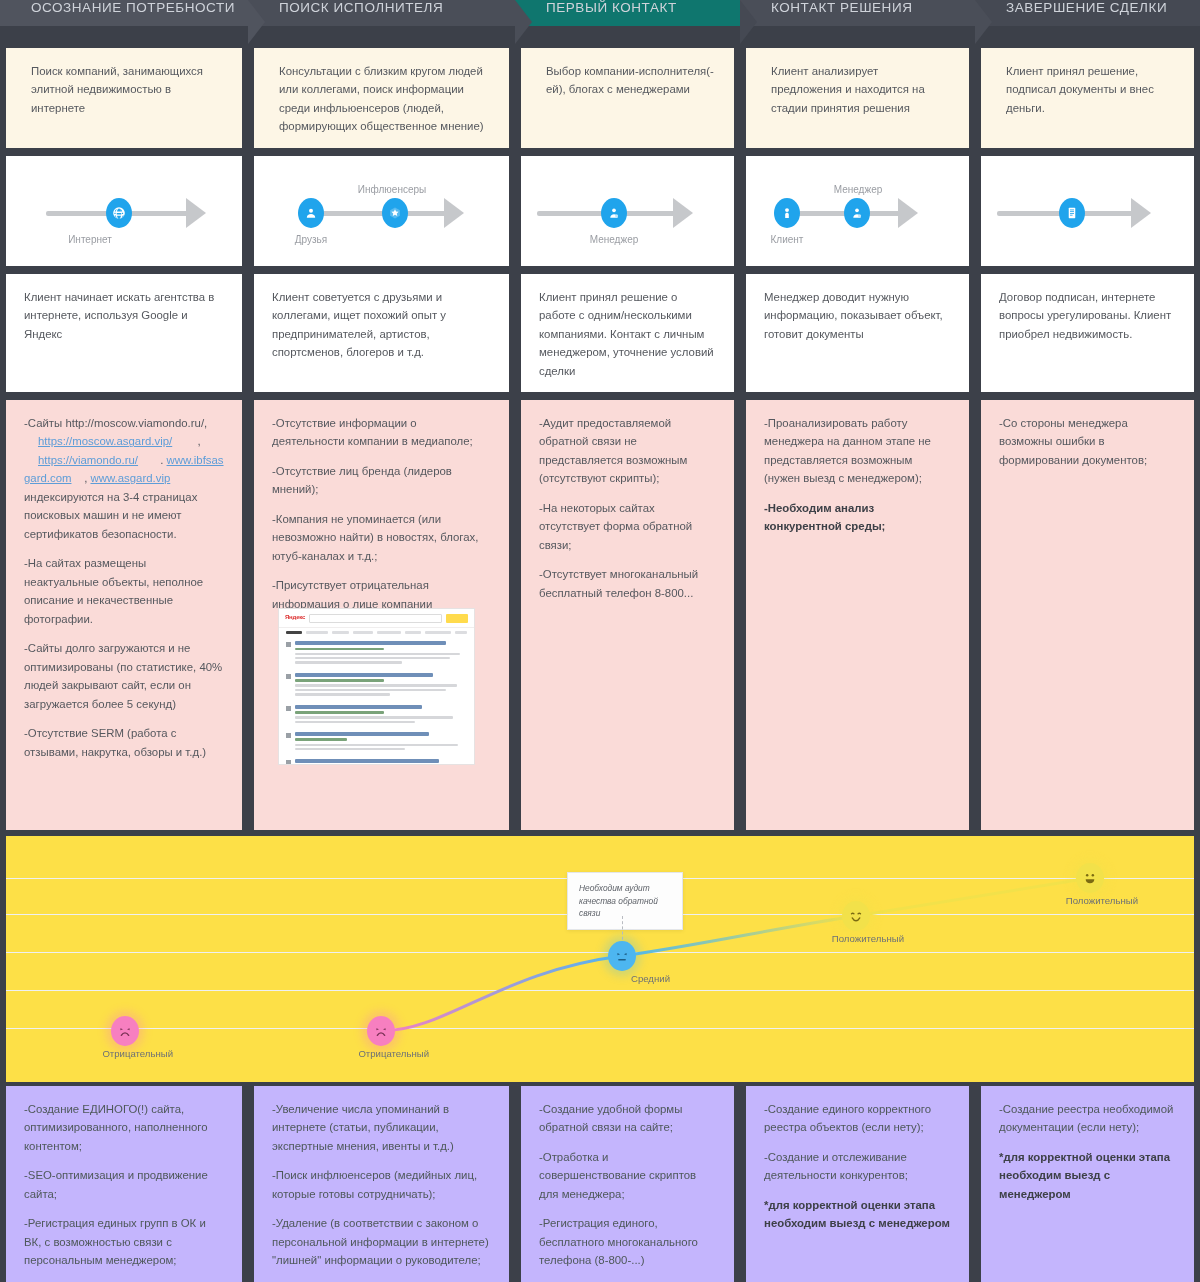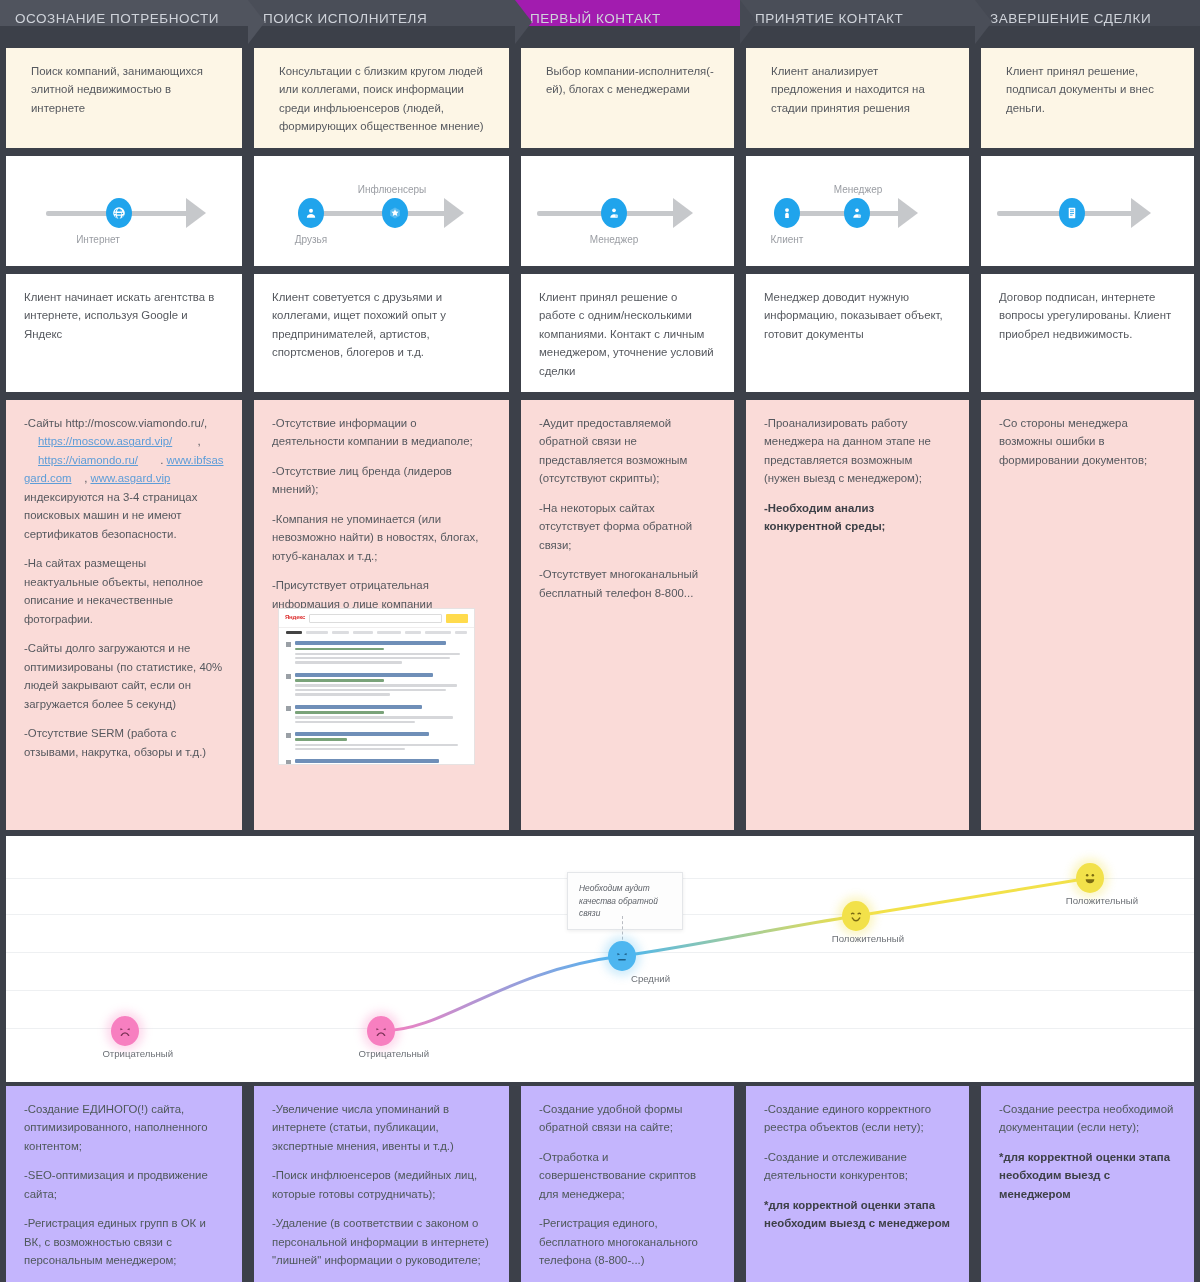--- a/index.html
+++ b/index.html
@@ -20,30 +20,30 @@
   .stage-header-row {
     position: absolute;
     left: 0; top: 0;
     width: 1200px; height: 44px;
     display: flex;
   }
   .stage-chip {
     position: relative;
     height: 26px;
     display: flex;
-    align-items: flex-end;
+    align-items: flex-start;
     color: #cfd3da;
     font-size: 13.5px;
     letter-spacing: 0.55px;
-    padding-left: 15px;
+    padding-left: 31px;
     white-space: nowrap;
   }
   .stage-chip.c0 { width: 248px; background: #50545e; }
   .stage-chip.c1 { width: 267px; background: #4a4e58; }
-  .stage-chip.c2 { width: 225px; background: #a21caf; }
+  .stage-chip.c2 { width: 225px; background: #0f766e; }
   .stage-chip.c3 { width: 235px; background: #4a4e58; }
   .stage-chip.c4 { width: 225px; background: #454953; }
   .stage-chip .notch {
     position: absolute;
     right: -17px; top: 0;
     width: 0; height: 0;
     border-top: 22px solid transparent;
     border-bottom: 22px solid transparent;
     border-left: 17px solid currentColor;
     z-index: 4;
@@ -155,21 +155,21 @@
   
   .band-emotion {
     position: absolute;
     left: 0; top: 836px;
     width: 1200px; height: 246px;
     padding: 0 6px;
   }
   .emotion-card {
     position: relative;
     width: 100%; height: 100%;
-    background: #ffffff;
+    background: #fde047;
     overflow: hidden;
   }
   .grid-line {
     position: absolute;
     left: 0; right: 0;
     height: 1px;
     background: #eef0f2;
   }
   .emo-svg { position: absolute; left: 0; top: 0; }
   .emo-node {
@@ -256,21 +256,21 @@
     </div>
     <div class="stage-chip c1">
       <span class="label">ПОИСК ИСПОЛНИТЕЛЯ</span>
       <span class="notch"></span>
     </div>
     <div class="stage-chip c2">
       <span class="label">ПЕРВЫЙ КОНТАКТ</span>
       <span class="notch"></span>
     </div>
     <div class="stage-chip c3">
-      <span class="label">ПРИНЯТИЕ КОНТАКТ</span>
+      <span class="label">КОНТАКТ РЕШЕНИЯ</span>
       <span class="notch"></span>
     </div>
     <div class="stage-chip c4">
       <span class="label">ЗАВЕРШЕНИЕ СДЕЛКИ</span>
 
     </div>
   </div>
 
   <div class="band band-goals">
     <div class="cell w0">
@@ -305,21 +305,21 @@
     <div class="cell w0">
       <div class="card">
         <div class="touch-inner">
           <div class="tp-track" style="left:40px; width:150px;"></div>
           <div class="tp-arrow" style="left:180px;"></div>
           <div class="tp-node" style="left:100px;">
             <svg viewBox="0 0 24 24">
                 <path d="M12 2a10 10 0 100 20 10 10 0 000-20zm0 2.2c1.4 0 2.9 2.1 3.4 5.1H8.6C9.1 6.3 10.6 4.2 12 4.2zM6.4 9.3H4.6A7.9 7.9 0 019 4.9c-1.1 1-2 2.6-2.6 4.4zm-2.2 2.2h2c-.1.8-.1 1.6 0 2.4h-2a8 8 0 010-2.4zm2.2 4.6c.6 1.8 1.5 3.4 2.6 4.4a7.9 7.9 0 01-4.4-4.4h1.8zm5.6 5.7c-1.4 0-2.9-2.1-3.4-5.1h6.8c-.5 3-2 5.1-3.4 5.1zm3.8-7.3H8.2a15 15 0 010-2.4h7.6a15 15 0 010 2.4zm.1 6c1.1-1 2-2.6 2.6-4.4h1.8a7.9 7.9 0 01-4.4 4.4zm3.1-6.6h-2c.1-.8.1-1.6 0-2.4h2a8 8 0 010 2.4zm-3.1-4.6c-.6-1.8-1.5-3.4-2.6-4.4a7.9 7.9 0 014.4 4.4h-1.8z"></path>
               </svg>
           </div>
-          <div class="tp-caption" style="left:92px;">Интернет</div>
+          <div class="tp-caption" style="left:84px;">Интернет</div>
         </div>
       </div>
     </div>
 
     <div class="cell w1">
       <div class="card">
         <div class="touch-inner">
           <div class="tp-track" style="left:44px; width:152px;"></div>
           <div class="tp-arrow" style="left:190px;"></div>
           <div class="tp-node" style="left:44px;">

